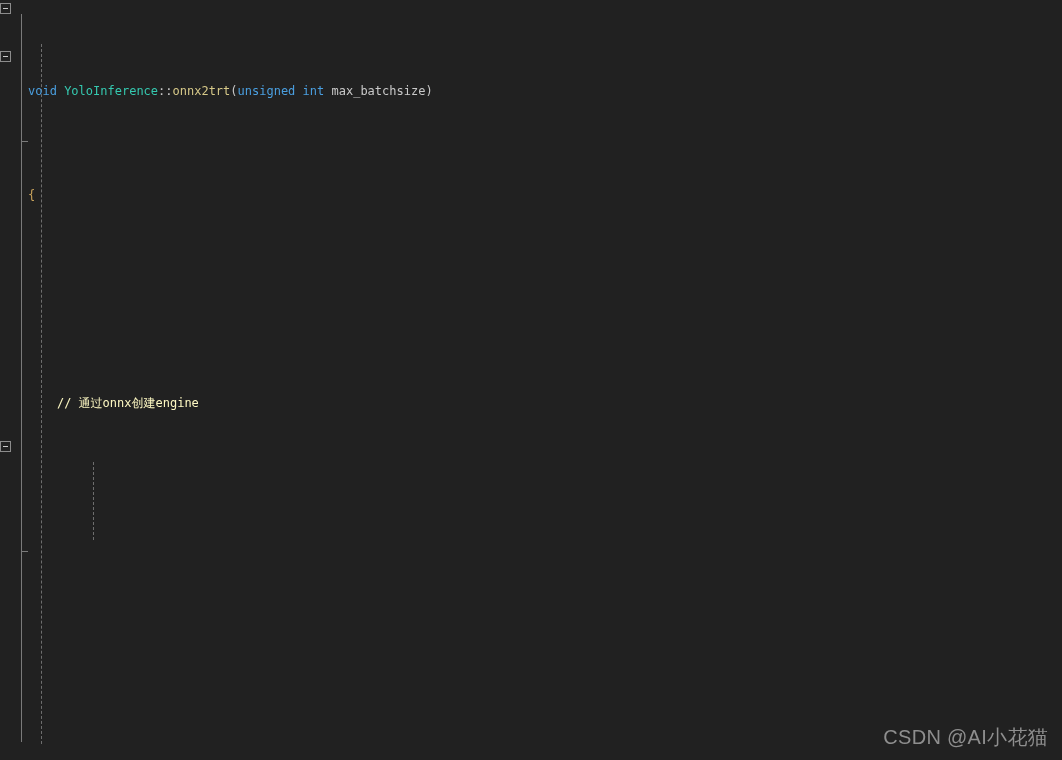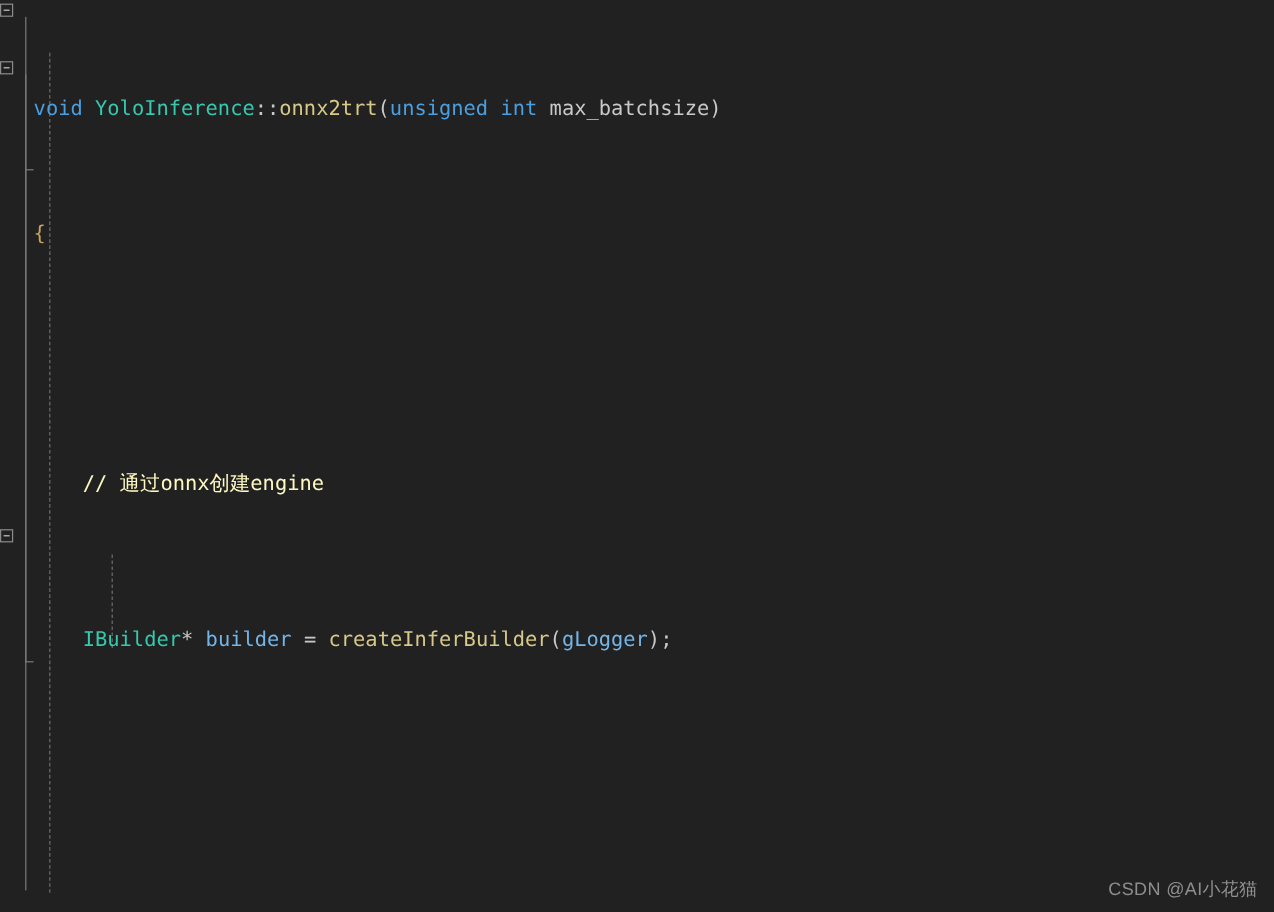--- a/index.html
+++ b/index.html
@@ -60,21 +60,21 @@
     position: absolute;
     width: 0px;
     border-left: 1px dashed #6e6e6e;
   }
 
   
   #code {
     position: absolute;
     left: 28px; top: 0;
     width: 1034px; height: 616px;
-    font-size: 17px;
+    font-size: 12px;
     line-height: 26px;
     white-space: pre;
     letter-spacing: 0px;
   }
   .ln {
     height: 26px;
     white-space: pre;
   }
 
   
@@ -86,21 +86,21 @@
   .punc    { color: #c9c9c9; }
   .op      { color: #c9c9c9; }
   .cmt     { color: #fef9c3; }  
   .brace   { color: #c9a35c; }  
 
   
   #watermark {
     position: absolute;
     right: 14px; bottom: 9px;
     font-family: "Liberation Sans", "DejaVu Sans", sans-serif;
-    font-size: 15px;
+    font-size: 20px;
     color: #8e8e8e;
     letter-spacing: .3px;
   }
 </style>
 </head>
 <body>
 
 <div id="editor">
 
   <div id="gutter">
@@ -122,21 +122,20 @@
 
     <div class="ln"><span class="kw">void</span> <span class="type">YoloInference</span><span class="punc">::</span><span class="fn">onnx2trt</span><span class="punc">(</span><span class="kw">unsigned</span> <span class="kw">int</span> <span class="plain">max_batchsize</span><span class="punc">)</span></div>
 
     <div class="ln"><span class="brace">{</span></div>
 
     <div class="ln"></div>
 
     <div class="ln">    <span class="cmt">// 通过onnx创建engine</span></div>
 
 
-    <div class="ln">    <span class="type">IBuilder</span><span class="op">*</span> <span class="var">builder</span> <span class="op">=</span> <span class="fn">createInferBuilder</span><span class="punc">(</span><span class="var">gLogger</span><span class="punc">);</span></div>
 
 
     
 
     
 
     
 
     
 

